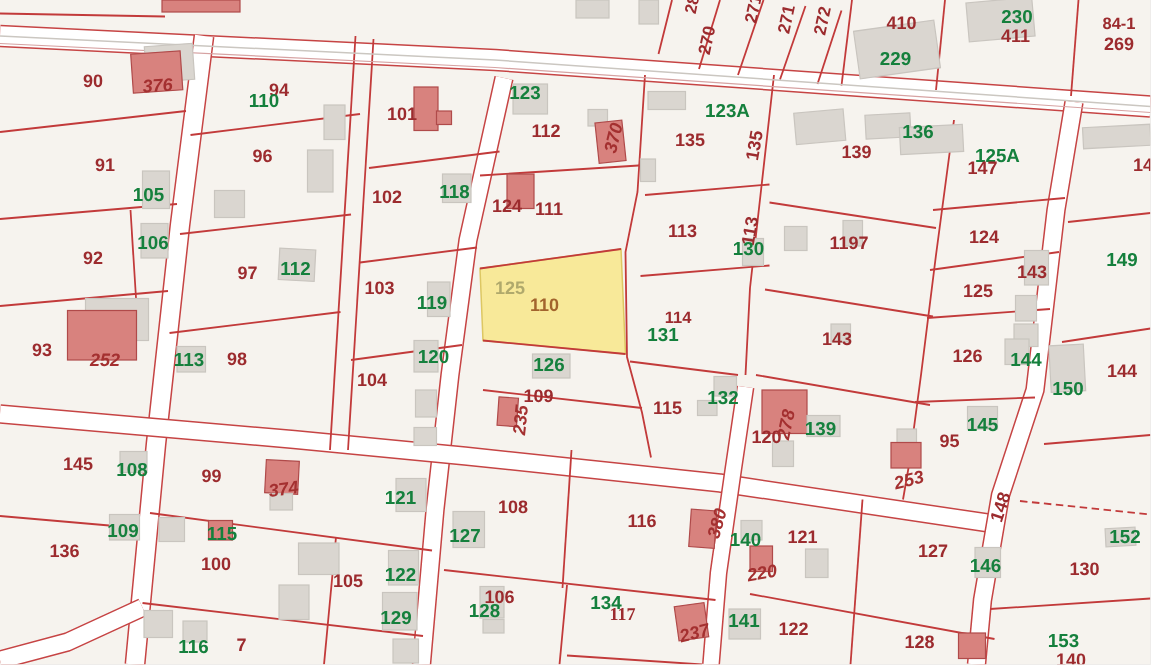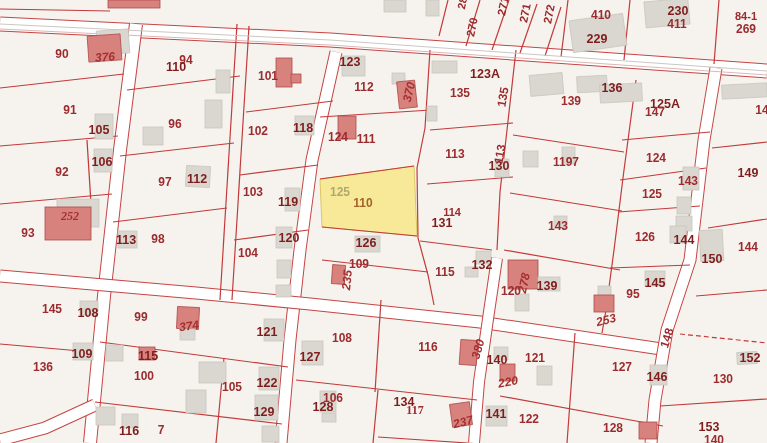--- a/index.html
+++ b/index.html
@@ -3,21 +3,21 @@
 <meta charset="utf-8">
 <style>
   html,body{margin:0;padding:0;background:#e8e8e8;}
   #stage{position:relative;width:767px;height:443px;background:#f6f3ee;overflow:hidden;
          font-family:"Liberation Sans", sans-serif;}
   #map-svg{position:absolute;left:0;top:0;}
   #label-layer{position:absolute;left:0;top:0;width:767px;height:443px;pointer-events:none;}
   .lbl{position:absolute;transform:translate(-50%,-50%);white-space:nowrap;
        font:700 12px "Liberation Sans", sans-serif;}
   .lbl.red{color:#9c2b2e;}
-  .lbl.gray{color:#7f1d1d;font-size:12.5px;}
+  .lbl.gray{color:#15803d;font-size:12.5px;}
   .lbl.it{color:#a43030;font-style:italic;}
   .lbl.olive{color:#b0a96c;}
   .lbl.brown{color:#a2642d;}
   #watermark{position:absolute;left:231px;top:193px;
        font:700 47px "Liberation Sans", sans-serif;letter-spacing:10px;
        color:#eae8e4;opacity:.93;pointer-events:none;}
 </style>
 </head>
 <body>
 
@@ -195,21 +195,21 @@
       <div class="lbl gray" style="left: 485px; top: 74px; transform: translate(-50%, -50%);">123A</div>
       <div class="lbl red" style="left: 460px; top: 93px; transform: translate(-50%, -50%);">135</div>
       <div class="lbl red" style="left: 503px; top: 97px; transform: translate(-50%, -50%) rotate(-80deg);">135</div>
       <div class="lbl red" style="left: 571px; top: 101px; transform: translate(-50%, -50%);">139</div>
       <div class="lbl gray" style="left: 612px; top: 88px; transform: translate(-50%, -50%);">136</div>
       <div class="lbl gray" style="left: 665px; top: 104px; transform: translate(-50%, -50%);">125A</div>
       <div class="lbl red" style="left: 655px; top: 112px; transform: translate(-50%, -50%);">147</div>
       <div class="lbl red" style="left: 762px; top: 110px; transform: translate(-50%, -50%);">14</div>
       <div class="lbl red" style="left: 70px; top: 110px; transform: translate(-50%, -50%);">91</div>
       <div class="lbl gray" style="left: 99px; top: 130px; transform: translate(-50%, -50%);">105</div>
-      <div class="lbl red" style="left: 175px; top: 124px; transform: translate(-50%, -50%);">96</div>
+      <div class="lbl red" style="left: 175px; top: 104px; transform: translate(-50%, -50%);">96</div>
       <div class="lbl red" style="left: 258px; top: 131px; transform: translate(-50%, -50%);">102</div>
       <div class="lbl gray" style="left: 303px; top: 128px; transform: translate(-50%, -50%);">118</div>
       <div class="lbl red" style="left: 338px; top: 137px; transform: translate(-50%, -50%);">124</div>
       <div class="lbl red" style="left: 366px; top: 139px; transform: translate(-50%, -50%);">111</div>
       <div class="lbl red" style="left: 455px; top: 154px; transform: translate(-50%, -50%);">113</div>
       <div class="lbl red" style="left: 500px; top: 154px; transform: translate(-50%, -50%) rotate(-80deg);">113</div>
       <div class="lbl gray" style="left: 499px; top: 166px; transform: translate(-50%, -50%);">130</div>
       <div class="lbl red" style="left: 566px; top: 162px; transform: translate(-50%, -50%);">1197</div>
       <div class="lbl red" style="left: 656px; top: 158px; transform: translate(-50%, -50%);">124</div>
       <div class="lbl gray" style="left: 748px; top: 173px; transform: translate(-50%, -50%);">149</div>
@@ -225,21 +225,21 @@
       <div class="lbl red" style="left: 452px; top: 212px; font-size: 11px; transform: translate(-50%, -50%);">114</div>
       <div class="lbl gray" style="left: 442px; top: 223px; transform: translate(-50%, -50%);">131</div>
       <div class="lbl red" style="left: 558px; top: 226px; transform: translate(-50%, -50%);">143</div>
       <div class="lbl red" style="left: 652px; top: 194px; transform: translate(-50%, -50%);">125</div>
       <div class="lbl red" style="left: 645px; top: 237px; transform: translate(-50%, -50%);">126</div>
       <div class="lbl gray" style="left: 684px; top: 240px; transform: translate(-50%, -50%);">144</div>
       <div class="lbl gray" style="left: 712px; top: 259px; transform: translate(-50%, -50%);">150</div>
       <div class="lbl red" style="left: 748px; top: 247px; transform: translate(-50%, -50%);">144</div>
       <div class="lbl gray" style="left: 655px; top: 283px; transform: translate(-50%, -50%);">145</div>
       <div class="lbl red" style="left: 28px; top: 233px; transform: translate(-50%, -50%);">93</div>
-      <div class="lbl it" style="left: 70px; top: 216px; transform: translate(-50%, -50%); font-family: Liberation Serif, serif;">252</div>
+      <div class="lbl it" style="left: 70px; top: 240px; transform: translate(-50%, -50%);">252</div>
       <div class="lbl gray" style="left: 126px; top: 240px; transform: translate(-50%, -50%);">113</div>
       <div class="lbl red" style="left: 158px; top: 239px; transform: translate(-50%, -50%);">98</div>
       <div class="lbl red" style="left: 248px; top: 253px; transform: translate(-50%, -50%);">104</div>
       <div class="lbl gray" style="left: 289px; top: 238px; transform: translate(-50%, -50%);">120</div>
       <div class="lbl gray" style="left: 366px; top: 243px; transform: translate(-50%, -50%);">126</div>
       <div class="lbl red" style="left: 359px; top: 264px; transform: translate(-50%, -50%);">109</div>
       <div class="lbl it" style="left: 347px; top: 280px; transform: translate(-50%, -50%) rotate(-84deg);">235</div>
       <div class="lbl red" style="left: 445px; top: 272px; transform: translate(-50%, -50%);">115</div>
       <div class="lbl gray" style="left: 482px; top: 265px; transform: translate(-50%, -50%);">132</div>
       <div class="lbl red" style="left: 511px; top: 291px; transform: translate(-50%, -50%);">120</div>

